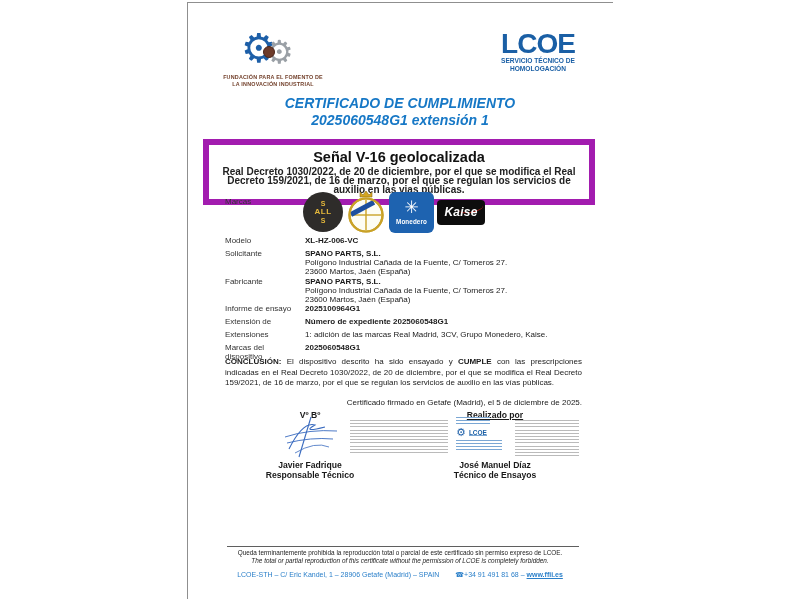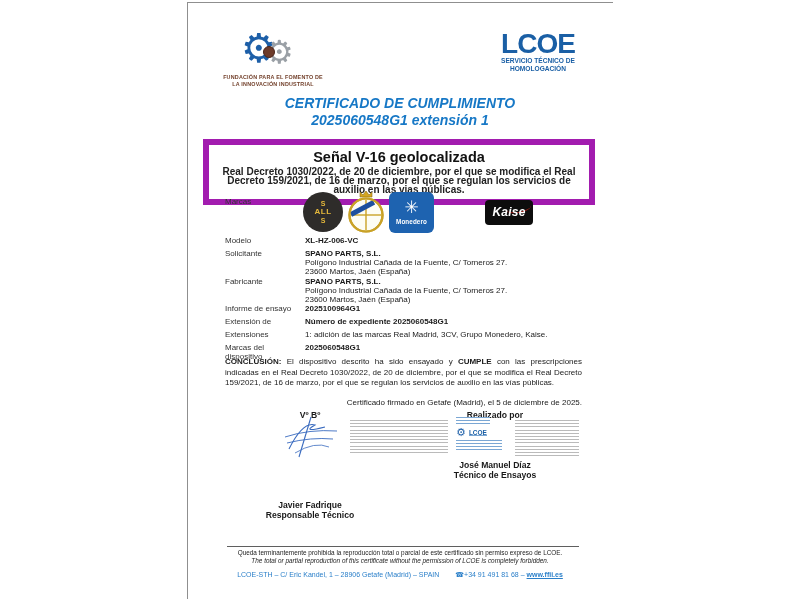--- a/index.html
+++ b/index.html
@@ -42,44 +42,44 @@
   .sosall{width:40px;height:40px;border-radius:50%;background:#2e2c2a;color:#e6b93c;display:flex;flex-direction:column;align-items:center;justify-content:center;line-height:1;}
   .sosall .s{font-size:7px;font-weight:bold;}
   .sosall .mid{font-size:8px;font-weight:bold;letter-spacing:.5px;margin:1px 0;}
   .rmcf{width:40px;height:42px;position:relative;}
   .cv3{width:56px;height:40px;position:relative;}
   .cv3 .horses{position:absolute;top:0px;left:6px;width:48px;height:16px;}
   .cv3 .cvtext{position:absolute;bottom:2px;left:0;width:100%;text-align:center;font-size:17px;font-weight:bold;font-style:italic;color:#1d4fa0;letter-spacing:-1px;line-height:18px;}
   .monedero{width:45px;height:41px;background:#1e63b0;border-radius:6px;color:#fff;display:flex;flex-direction:column;align-items:center;justify-content:center;}
   .monedero .flake{font-size:17px;line-height:18px;}
   .monedero .mtext{font-size:6.3px;font-weight:bold;letter-spacing:.1px;margin-top:1px;}
-  .kaise{width:48px;height:25px;background:#0d0d0d;border-radius:4px;color:#fff;display:flex;align-items:center;justify-content:center;position:relative;overflow:hidden;margin-left:48px;}
+  .kaise{width:48px;height:25px;background:#0d0d0d;border-radius:4px;color:#fff;display:flex;align-items:center;justify-content:center;position:relative;overflow:hidden;}
   .kaise .ktext{font-size:12px;font-weight:bold;font-style:italic;letter-spacing:.2px;z-index:2;}
   .kaise:before{content:"";position:absolute;right:2px;top:2px;width:26px;height:10px;border-bottom:1.5px solid #c0201a;border-radius:50%;transform:rotate(-8deg);opacity:.85;}
 
   
   .conclusion{left:225px;top:357px;width:357px;font-size:8px;line-height:10.6px;text-align:justify;color:#1a1a1a;}
   .firmado{left:225px;top:398px;width:357px;font-size:8px;color:#1a1a1a;text-align:right;}
 
   
   .sig-header{font-weight:bold;font-size:8.6px;color:#1a1a1a;text-align:center;}
   .sig-h-left{left:270px;top:410px;width:80px;}
-  .sig-h-right{left:440px;top:410px;width:110px;}
+  .sig-h-right{left:440px;top:410px;width:110px;text-decoration:underline;}
   .scribble{left:281px;top:415px;}
   .microtext{background:repeating-linear-gradient(to bottom,#a9a9a9 0,#a9a9a9 1px,transparent 1px,transparent 3.2px);}
   .micro-left{left:350px;top:420px;width:98px;height:34px;opacity:.8;}
   .micro-right{left:515px;top:420px;width:64px;height:36px;opacity:.8;}
   .stamp{left:456px;top:416px;width:52px;font-size:4.5px;color:#2a6fbf;line-height:5px;}
   .stamp .micro-blue{background:repeating-linear-gradient(to bottom,#7ba7d4 0,#7ba7d4 1px,transparent 1px,transparent 3px);height:8px;width:34px;margin-top:1px;}
   .stamp-row{display:flex;align-items:center;gap:3px;margin-top:2px;}
   .stamp-gear{color:#1d5fa8;font-size:11px;line-height:11px;}
   .stamp-lcoe{color:#1a5fa5;font-weight:bold;font-size:6.5px;border-bottom:.5px solid #7ba7d4;}
   .stamp .micro-blue2{background:repeating-linear-gradient(to bottom,#7ba7d4 0,#7ba7d4 1px,transparent 1px,transparent 3px);height:12px;width:46px;margin-top:2px;}
   .sig-name{font-weight:bold;font-size:8.6px;line-height:10px;text-align:center;color:#1a1a1a;}
-  .sig-n-left{left:252px;top:460px;width:116px;margin-top:40px;}
+  .sig-n-left{left:252px;top:460px;width:116px;}
   .sig-n-right{left:437px;top:460px;width:116px;}
 
   
   .footer-sep{left:227px;top:546px;width:352px;height:1px;background:#5f5f5f;}
   .footer-es{left:195px;top:549px;width:410px;text-align:center;font-size:6.4px;color:#222;line-height:7.6px;}
   .footer-en{left:195px;top:557px;width:410px;text-align:center;font-size:6.4px;font-style:italic;color:#222;line-height:7.6px;}
   .footer-contact{left:195px;top:570px;width:410px;text-align:center;font-size:7px;color:#2a7fc9;line-height:9px;}
   .footer-contact .gap{display:inline-block;width:16px;}
   .footer-link{color:#2a7fc9;font-weight:bold;text-decoration:underline;cursor:pointer;}
 </style>

